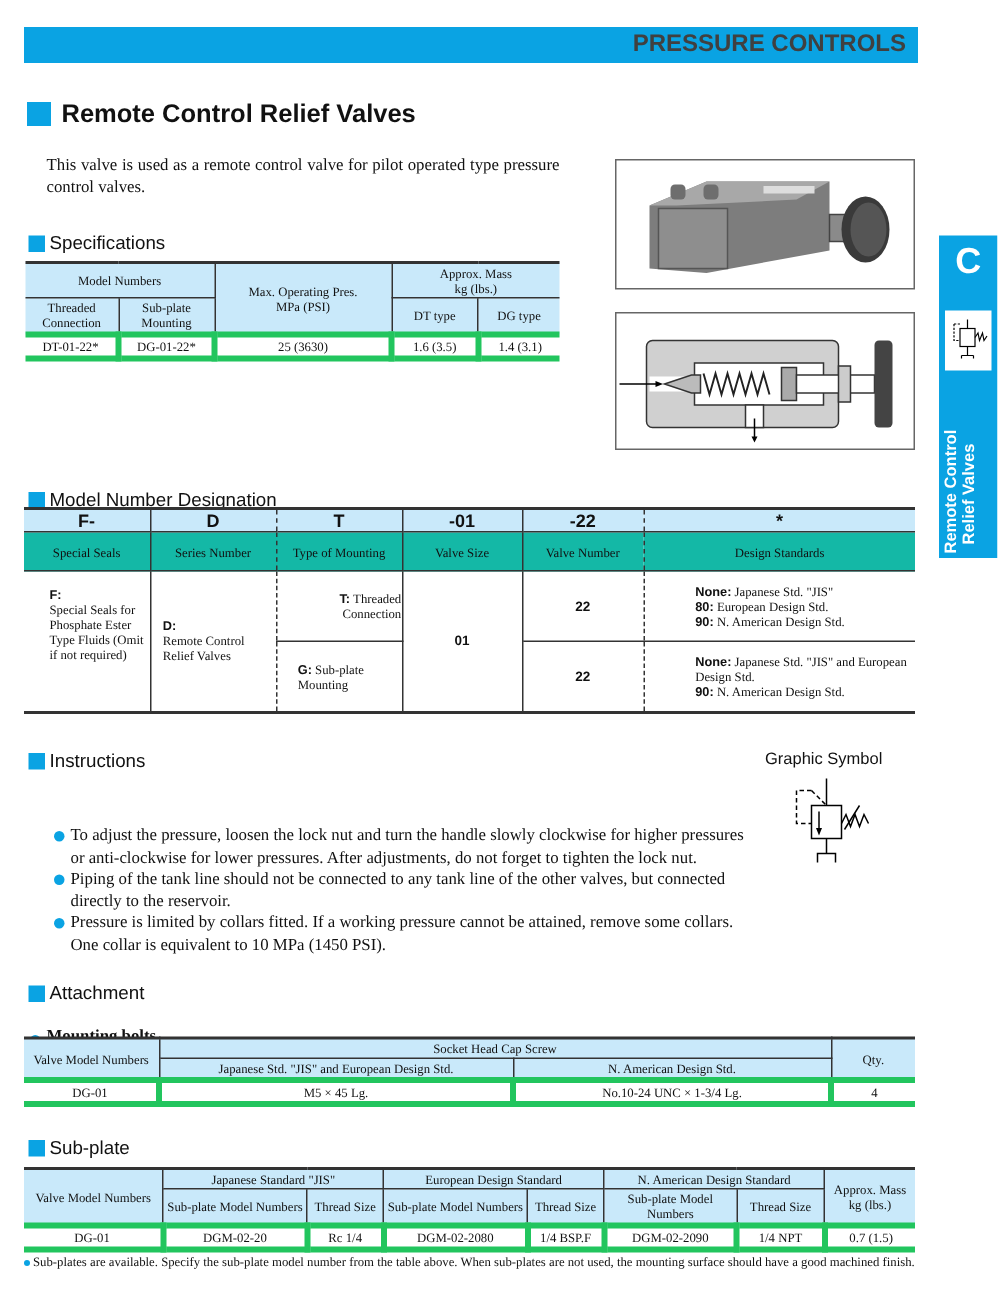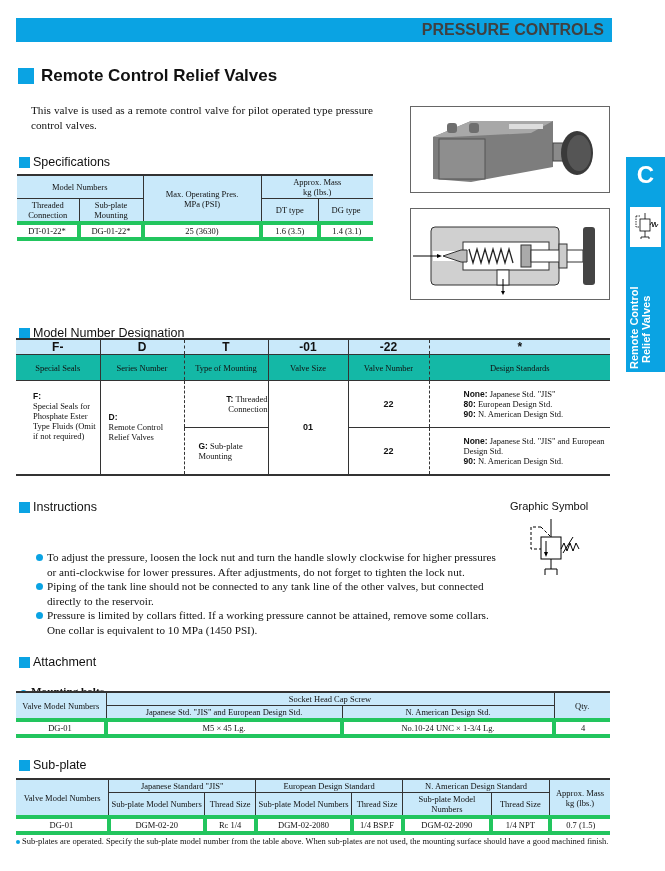--- a/index.html
+++ b/index.html
@@ -284,14 +284,14 @@
     <td>Rc 1/4</td>
     <td>DGM-02-2080</td>
     <td>1/4 BSP.F</td>
     <td>DGM-02-2090</td>
     <td>1/4 NPT</td>
     <td>0.7 (1.5)</td>
   </tr>
 </tbody>
   </table>
 <div class="abs note">
-  <span class="dot"></span><span>Sub-plates are operated. Specify the sub-plate model number from the table above. When sub-plates are not used, the mounting surface should have a good machined finish.</span>
+  <span class="dot"></span><span>Sub-plates are available. Specify the sub-plate model number from the table above. When sub-plates are not used, the mounting surface should have a good machined finish.</span>
 </div>
 
 </body></html>

